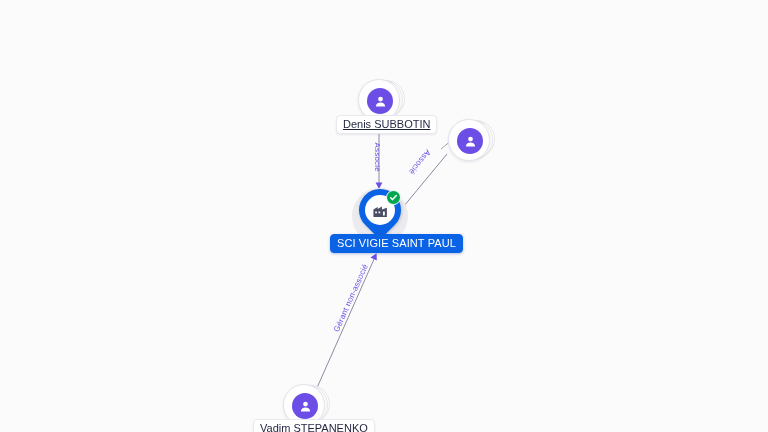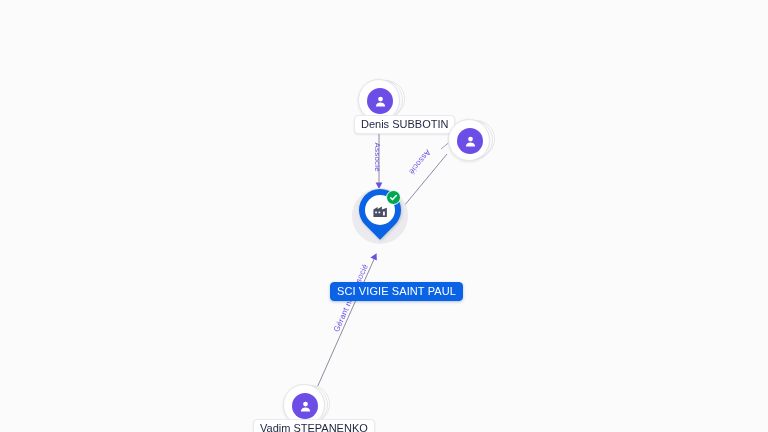--- a/index.html
+++ b/index.html
@@ -171,21 +171,21 @@
     <div class="stack-ring r2"></div>
     <div class="avatar-ring">
       <div class="avatar-disc">
         <svg width="15" height="15" viewBox="0 0 24 24" fill="#ffffff">
           <circle cx="12" cy="8" r="3.8"></circle>
           <path d="M4.6 20c0-4.1 3.3-6.4 7.4-6.4s7.4 2.3 7.4 6.4z"></path>
         </svg>
       </div>
     </div>
   </div>
-  <div class="node-label" style="left:354px; top:115px;">Denis SUBBOTIN</div>
+  <div class="node-label" style="left:336px; top:115px;text-decoration:underline;">Denis SUBBOTIN</div>
 
   <div class="person-node" style="left:448px; top:119px;">
     <div class="stack-ring r3"></div>
     <div class="stack-ring r2"></div>
     <div class="avatar-ring">
       <div class="avatar-disc">
         <svg width="15" height="15" viewBox="0 0 24 24" fill="#ffffff">
           <circle cx="12" cy="8" r="3.8"></circle>
           <path d="M4.6 20c0-4.1 3.3-6.4 7.4-6.4s7.4 2.3 7.4 6.4z"></path>
         </svg>
@@ -217,15 +217,15 @@
         <rect x="9.2" y="13.5" width="2.4" height="2.4" fill="#ffffff"></rect>
         <rect x="15.5" y="13.5" width="2.6" height="5.5" fill="#ffffff"></rect>
       </svg>
     </div>
     <div class="check-badge">
       <svg width="9" height="9" viewBox="0 0 24 24" fill="none" stroke="#ffffff" stroke-width="4" stroke-linecap="round" stroke-linejoin="round">
         <path d="M4.5 12.8 L9.6 17.6 L19.5 6.8"></path>
       </svg>
     </div>
   </div>
-  <div class="node-label primary" style="left:330px; top:234px;margin-top:48px;">SCI VIGIE SAINT PAUL</div>
+  <div class="node-label primary" style="left:330px; top:234px;">SCI VIGIE SAINT PAUL</div>
 
 </div>
 
 </body></html>

